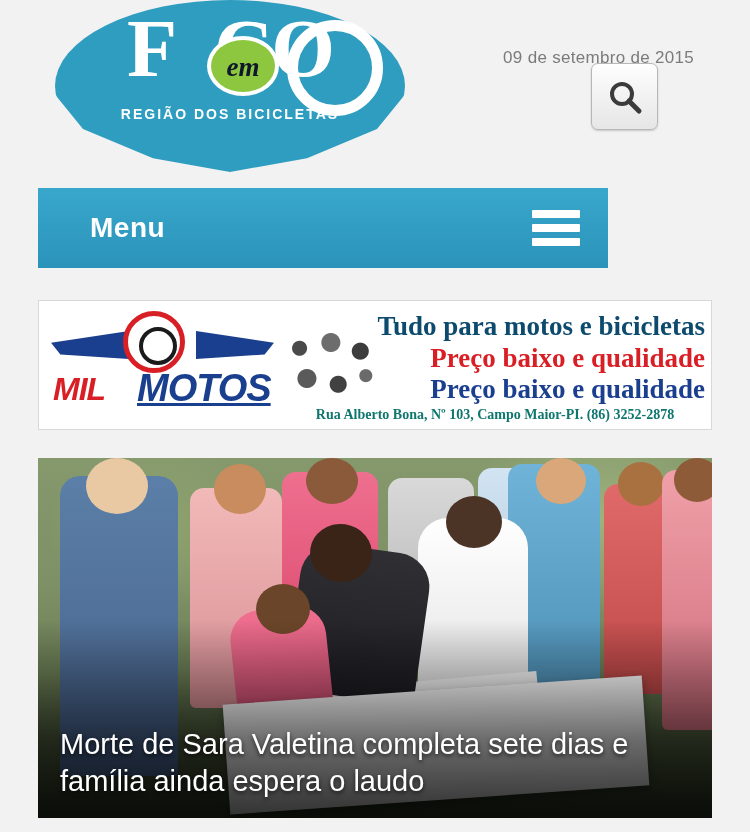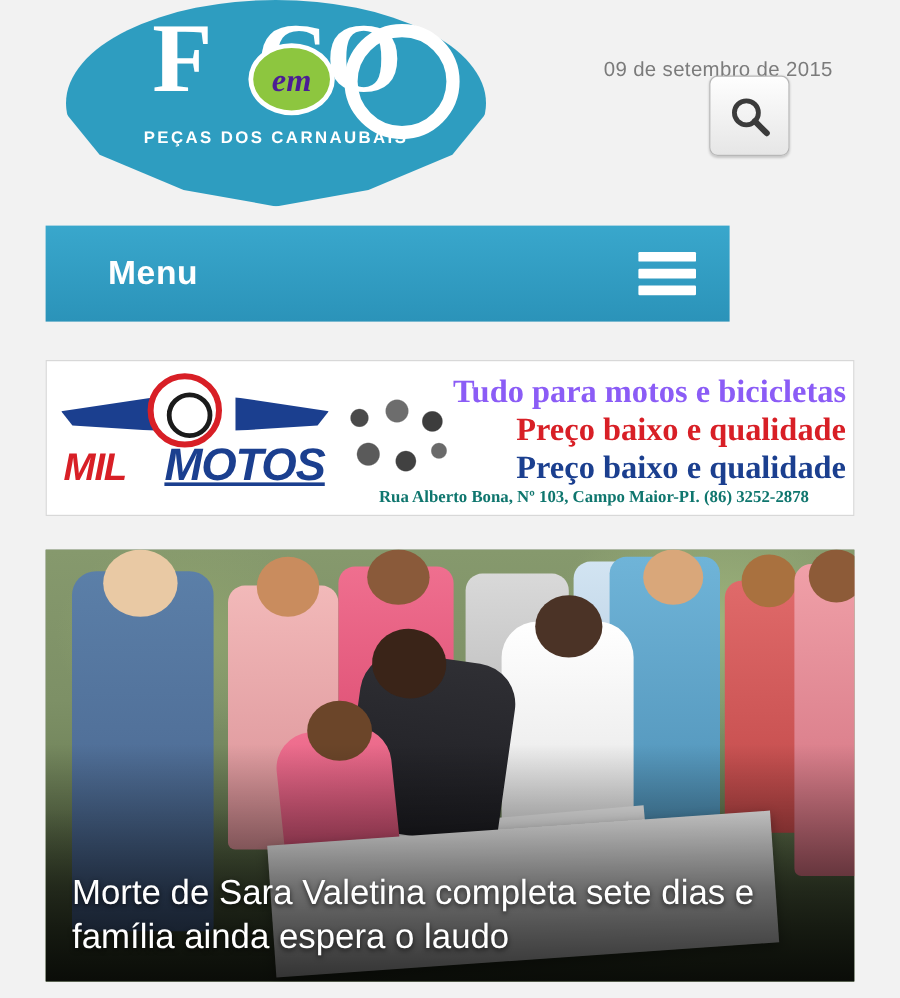--- a/index.html
+++ b/index.html
@@ -53,21 +53,21 @@
   }
   .logo-em {
     position: absolute;
     left: 152px;
     top: 36px;
     width: 72px;
     height: 60px;
     border-radius: 50%;
     border: 4px solid #ffffff;
     background: #8dc63f;
-    color: #4c1d95;
+    color: #0f172a;
     font-family: "Liberation Serif", serif;
     font-style: italic;
     font-size: 27px;
     font-weight: bold;
     line-height: 54px;
     text-align: center;
   }
   .logo-o-ring {
     position: absolute;
     left: 232px;
@@ -226,21 +226,21 @@
       #ffffff;
   }
   .ad-l1 {
     position: absolute;
     left: 262px; top: 10px;
     width: 404px;
     text-align: right;
     font-family: "Liberation Serif", serif;
     font-size: 27px;
     font-weight: bold;
-    color: #8b5cf6;
+    color: #0c4a6e;
   }
   .ad-l2 {
     position: absolute;
     left: 262px; top: 42px;
     width: 404px;
     text-align: right;
     font-family: "Liberation Serif", serif;
     font-size: 27px;
     font-weight: bold;
     color: #d81f26;
@@ -352,21 +352,21 @@
 
   <div class="header">
 
     <div class="logo-wrap">
       <div class="logo-blob"></div>
       <div class="logo-text">
         <span>F</span><span style="opacity:0">o</span><span>CO</span>
       </div>
       <div class="logo-o-ring"></div>
       <div class="logo-em">em</div>
-      <div class="logo-sub">PEÇAS DOS CARNAUBAIS</div>
+      <div class="logo-sub">REGIÃO DOS BICICLETAS</div>
     </div>
 
     <div class="date-text">09 de setembro de 2015</div>
 
     <div class="search-btn">
       <svg width="40" height="40" viewBox="0 0 40 40">
         <circle cx="17" cy="17" r="10" fill="none" stroke="#3b3b3b" stroke-width="4"></circle>
         <line x1="24" y1="24" x2="34" y2="34" stroke="#3b3b3b" stroke-width="5" stroke-linecap="round"></line>
       </svg>
     </div>

